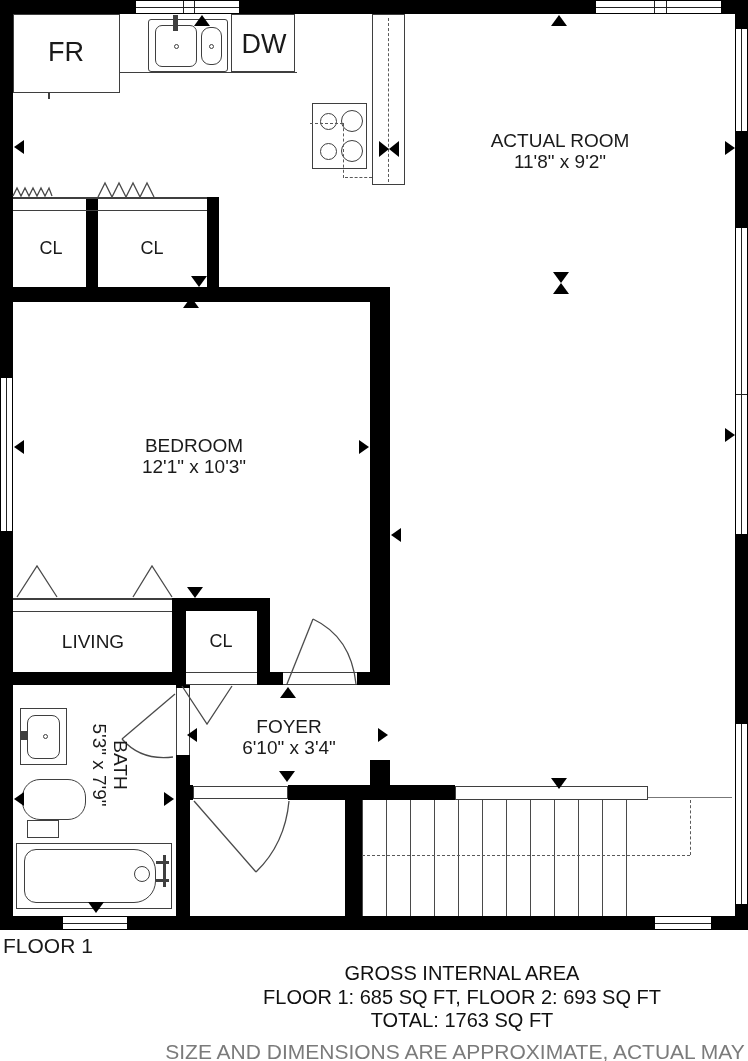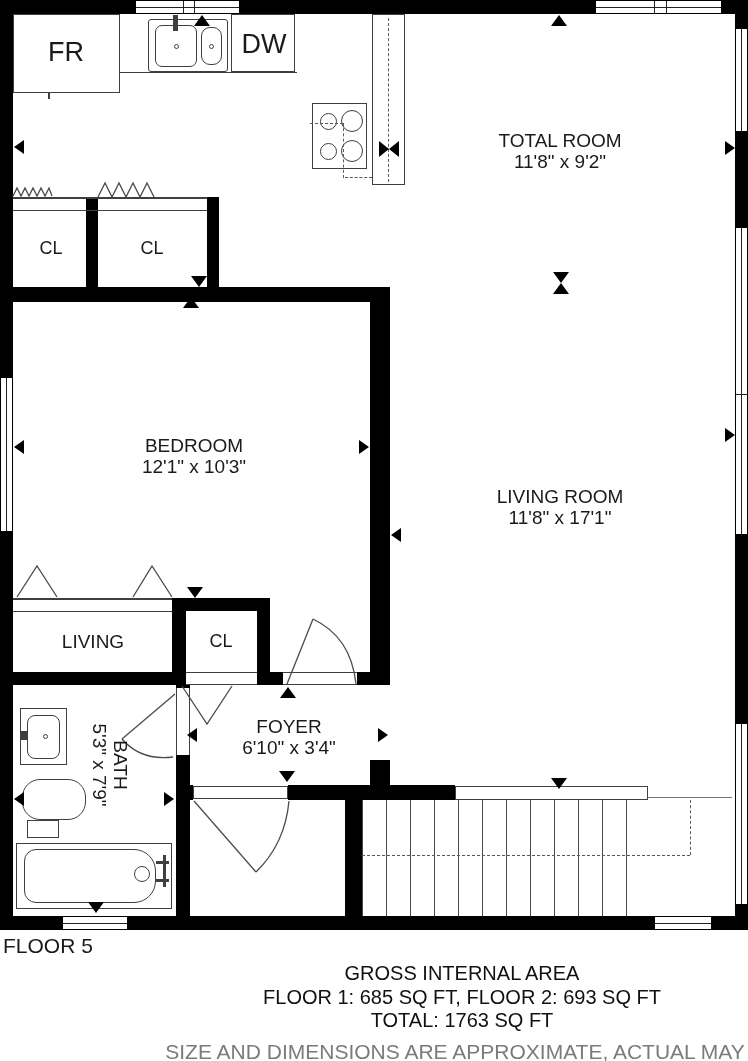--- a/index.html
+++ b/index.html
@@ -188,43 +188,39 @@
   <i class="ar down" style="left:551px;top:778px"></i>
 
   <i class="ar" style="left:379px;top:141px;border-width:8px 0 8px 10px;border-left-color:#000"></i>
   <i class="ar" style="left:389px;top:141px;border-width:8px 10px 8px 0;border-right-color:#000"></i>
   <i class="ar" style="left:553px;top:272px;border-width:11px 8px 0 8px;border-top-color:#000"></i>
   <i class="ar" style="left:553px;top:283px;border-width:0 8px 11px 8px;border-bottom-color:#000"></i>
 
   <div class="lbl big" style="left:66px;top:52px"><span>FR</span></div>
   <div class="lbl big" style="left:264px;top:44px"><span>DW</span></div>
   <div class="lbl" style="left:560px;top:151px">
-    <div>TOTAL ROOM</div>
+    <div>ACTUAL ROOM</div>
       <div>11'8" x 9'2"</div>
   </div>
   <div class="lbl small" style="left:51px;top:248px"><span>CL</span></div>
   <div class="lbl small" style="left:152px;top:248px"><span>CL</span></div>
   <div class="lbl" style="left:194px;top:456px">
     <div>BEDROOM</div>
       <div>12'1" x 10'3"</div>
   </div>
-  <div class="lbl" style="left:560px;top:507px">
-    <div>LIVING ROOM</div>
-      <div>11'8" x 17'1"</div>
-  </div>
   <div class="lbl" style="left:93px;top:641px"><span>LIVING</span></div>
   <div class="lbl small" style="left:221px;top:641px"><span>CL</span></div>
   <div class="lbl" style="left:289px;top:737px">
     <div>FOYER</div>
       <div>6'10" x 3'4"</div>
   </div>
   <div class="lbl rot" style="left:110px;top:765px">
     <div>BATH</div>
       <div>5'3" x 7'9"</div>
   </div>
 
 </div>
 
-<div class="floor-lbl">FLOOR 5</div>
+<div class="floor-lbl">FLOOR 1</div>
 <div class="sum" style="top:962px">GROSS INTERNAL AREA</div>
 <div class="sum" style="top:986px">FLOOR 1: 685 SQ FT, FLOOR 2: 693 SQ FT</div>
 <div class="sum" style="top:1009px">TOTAL: 1763 SQ FT</div>
 <div class="sum gray" style="top:1040px">SIZE AND DIMENSIONS ARE APPROXIMATE, ACTUAL MAY</div>
 
 </body></html>

